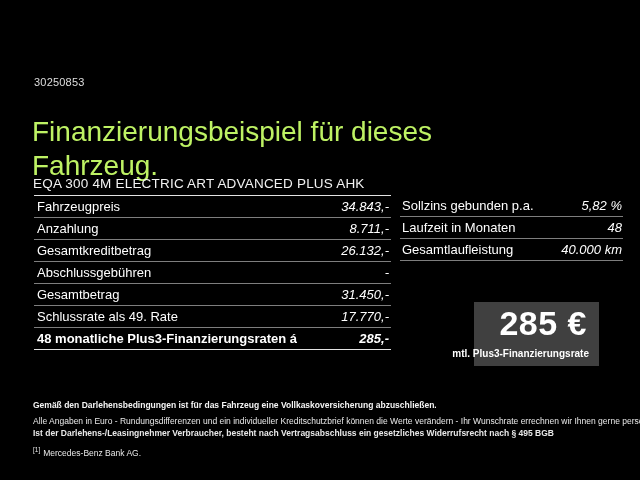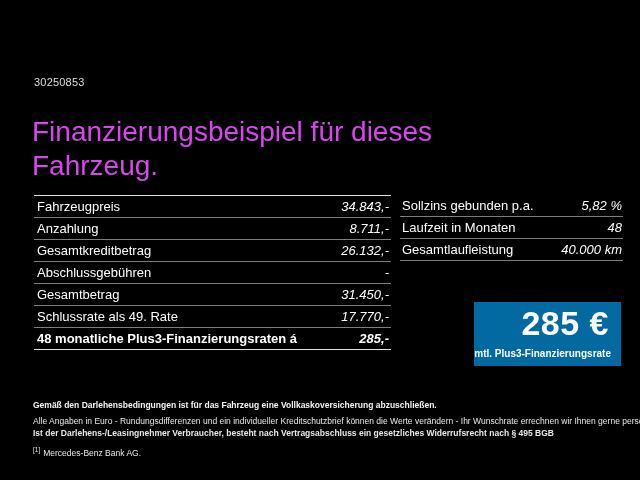--- a/index.html
+++ b/index.html
@@ -29,21 +29,21 @@
   }
 
   .page-title {
     position: absolute;
     left: 32px;
     top: 56px;
     width: 430px;
     font-size: 28px;
     line-height: 34px;
     font-weight: 400;
-    color: #d946ef;
+    color: #bef264;
   }
 
   .vehicle-model {
     position: absolute;
     left: 33px;
     top: 136px;
     font-size: 13.5px;
     color: #f2f2f2;
     letter-spacing: 0.2px;
   }
@@ -84,23 +84,23 @@
     font-size: 8px;
     vertical-align: super;
     margin-left: 1px;
   }
 
   
   .rate-box {
     position: absolute;
     left: 474px;
     top: 262px;
-    width: 147px;
+    width: 125px;
     height: 64px;
-    background: #0369a1;
+    background: #404040;
   }
   .rate-amount {
     position: absolute;
     right: 12px;
     top: 2px;
     font-size: 34px;
     font-weight: 700;
     color: #ffffff;
     letter-spacing: 0.5px;
   }
@@ -137,20 +137,21 @@
 </style>
 </head>
 <body>
 
 <div id="stage">
 
   <div class="id-number">30250853</div>
 
   <h1 class="page-title">Finanzierungsbeispiel für dieses Fahrzeug.</h1>
 
+  <div class="vehicle-model">EQA 300 4M ELECTRIC ART ADVANCED PLUS AHK</div>
 
   <div class="finance-table">
     <div class="t-row">
       <span class="t-label">Fahrzeugpreis</span>
       <span class="t-value">34.843,-</span>
     </div>
     <div class="t-row">
       <span class="t-label">Anzahlung</span>
       <span class="t-value">8.711,-</span>
     </div>

